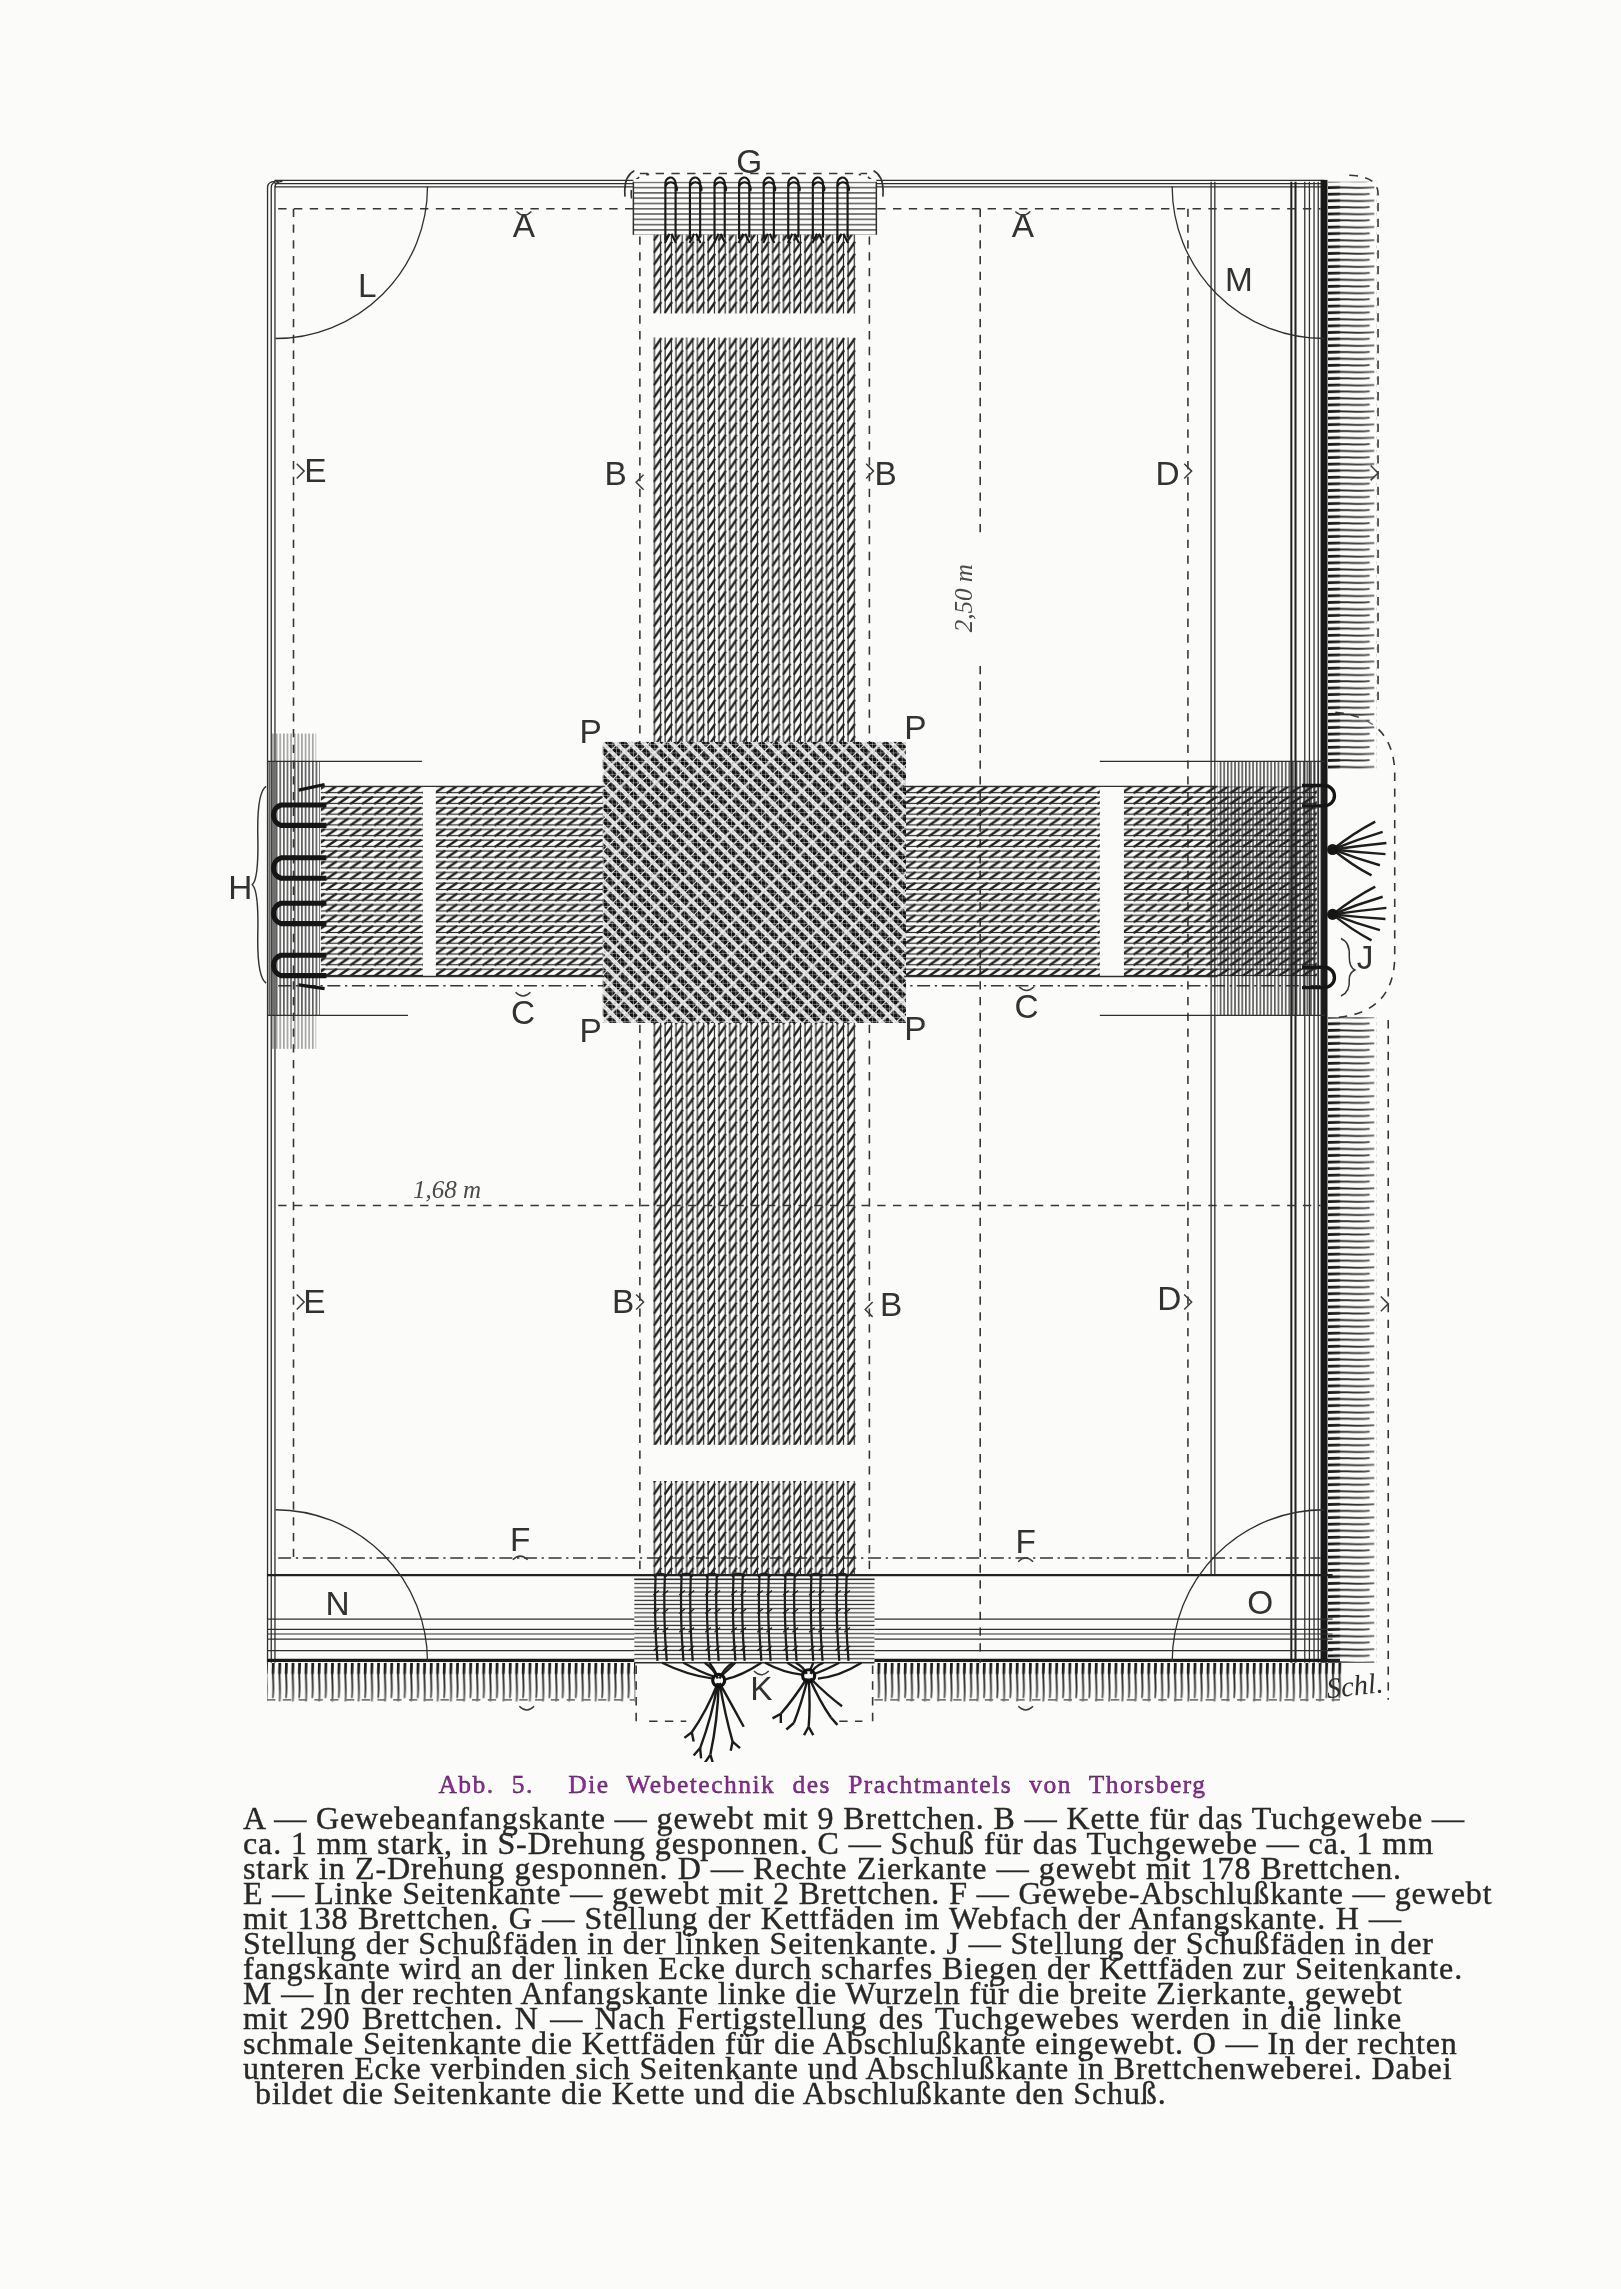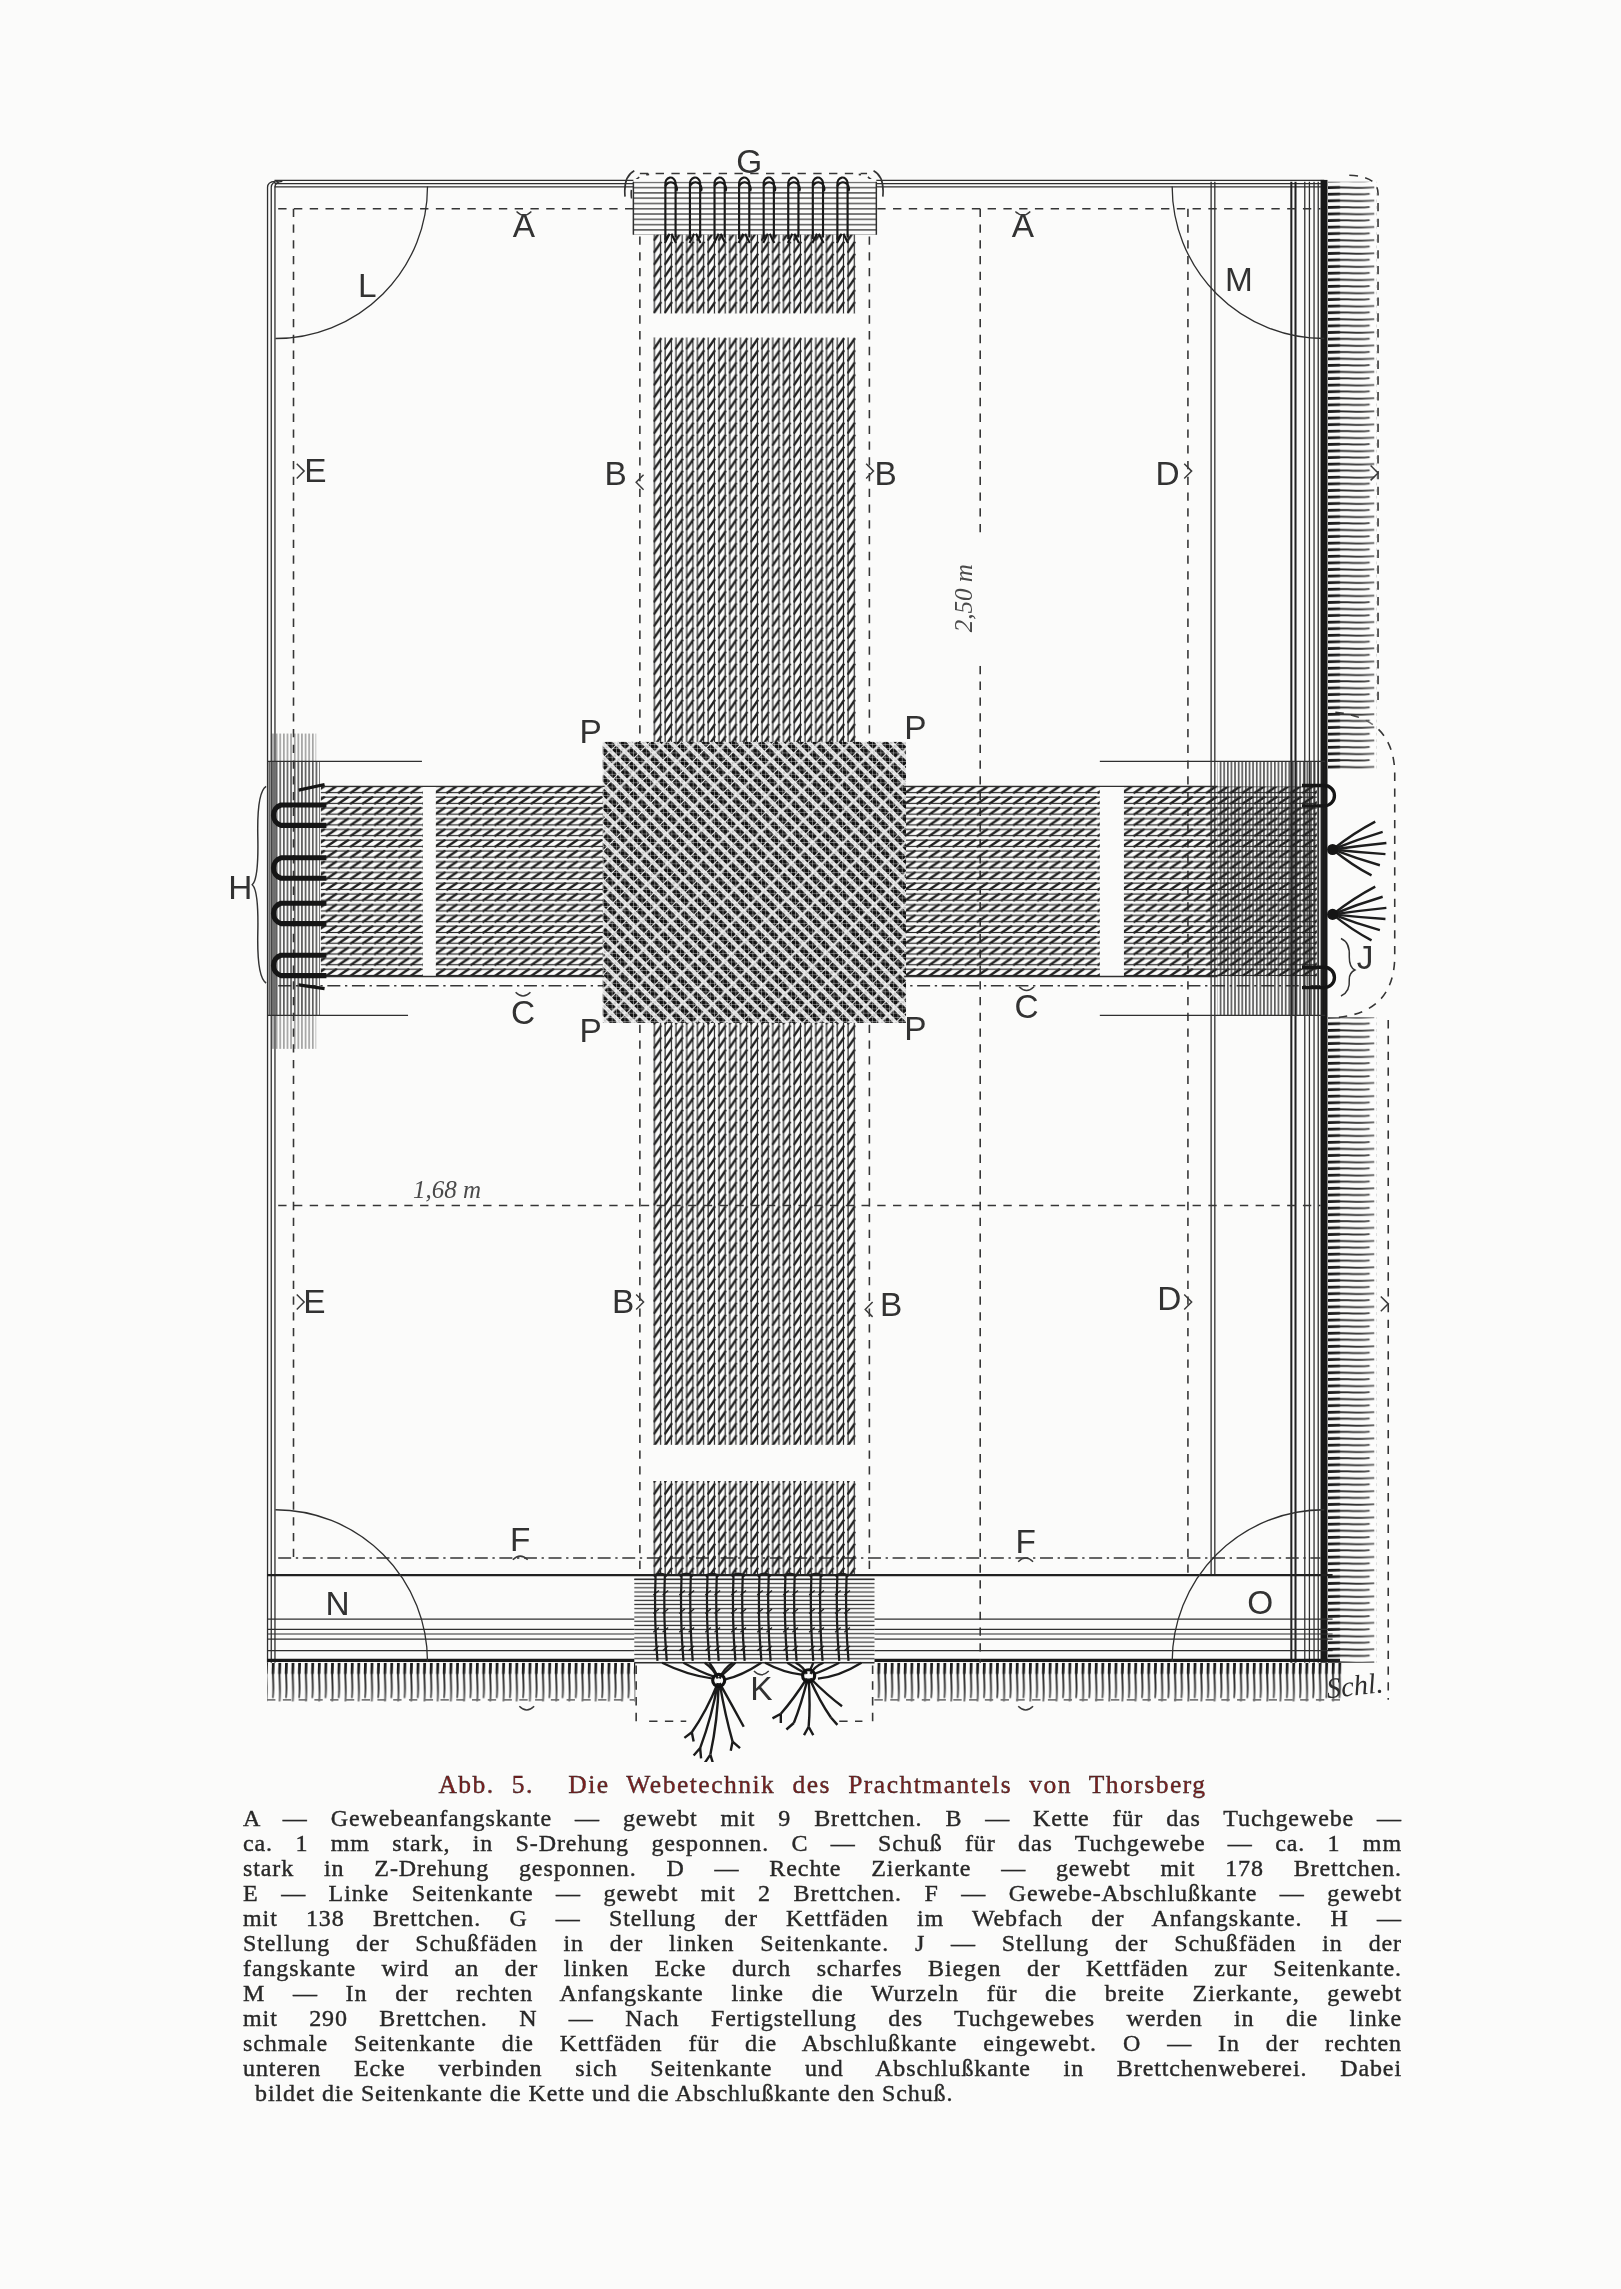--- a/index.html
+++ b/index.html
@@ -7,29 +7,29 @@
     width: 1621px; height: 2289px; position: relative;
     background: #fbfbfa;
     font-family: "Liberation Sans", sans-serif;
     overflow: hidden;
   }
   #fig { position: absolute; left: 0; top: 0; }
   #caption {
     position: absolute; left: 243px; top: 1769px; width: 1159px;
     text-align: center;
     font-family: "Liberation Serif", serif;
-    font-size: 25.5px; color: #7f1d1d;
+    font-size: 25.5px; color: #a21caf;
     letter-spacing: 1.5px; word-spacing: 9.3px;
     white-space: nowrap; line-height: 32px;
     -webkit-text-stroke: 0.4px #282828;
   }
   #legend {
     position: absolute; left: 243px; top: 1806px; width: 1159px;
     font-family: "Liberation Serif", serif;
-    font-size: 24px; color: #282828;
+    font-size: 32px; color: #282828;
     letter-spacing: 0.9px;
     -webkit-text-stroke: 0.4px #282828;
   }
   #legend .ln {
     height: 25px; line-height: 25px;
     text-align: justify; text-align-last: justify;
     white-space: nowrap;
   }
   #legend .ln.last { text-align-last: left; margin-left: 12px; }
 </style>

